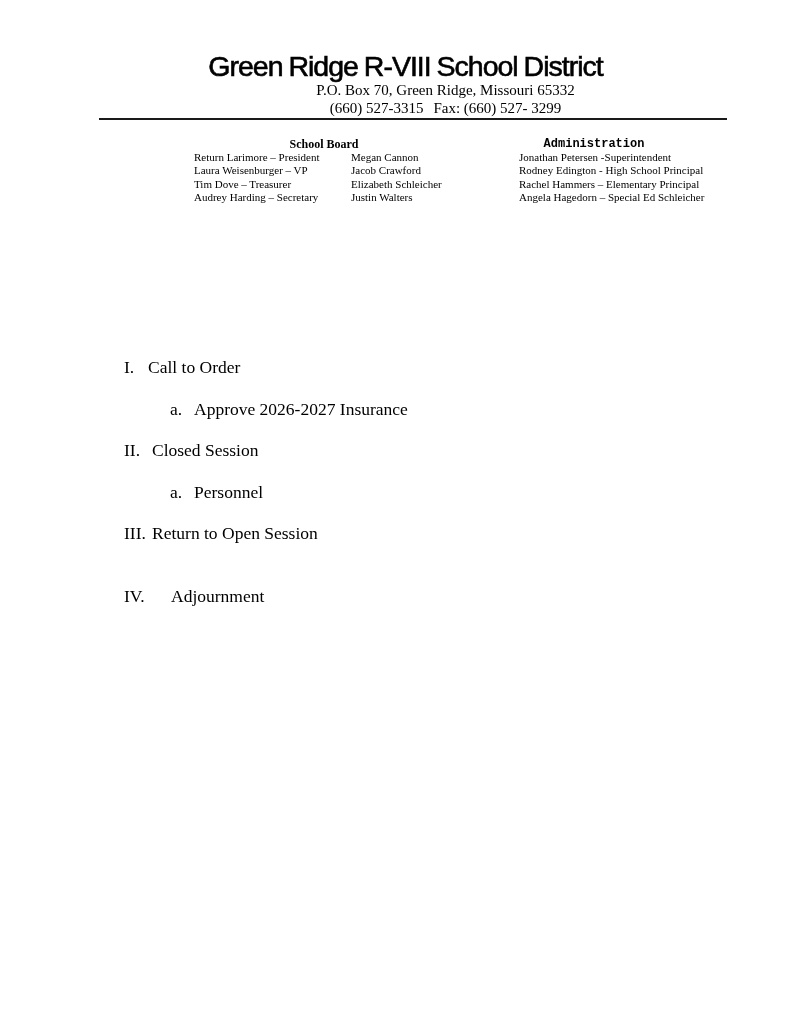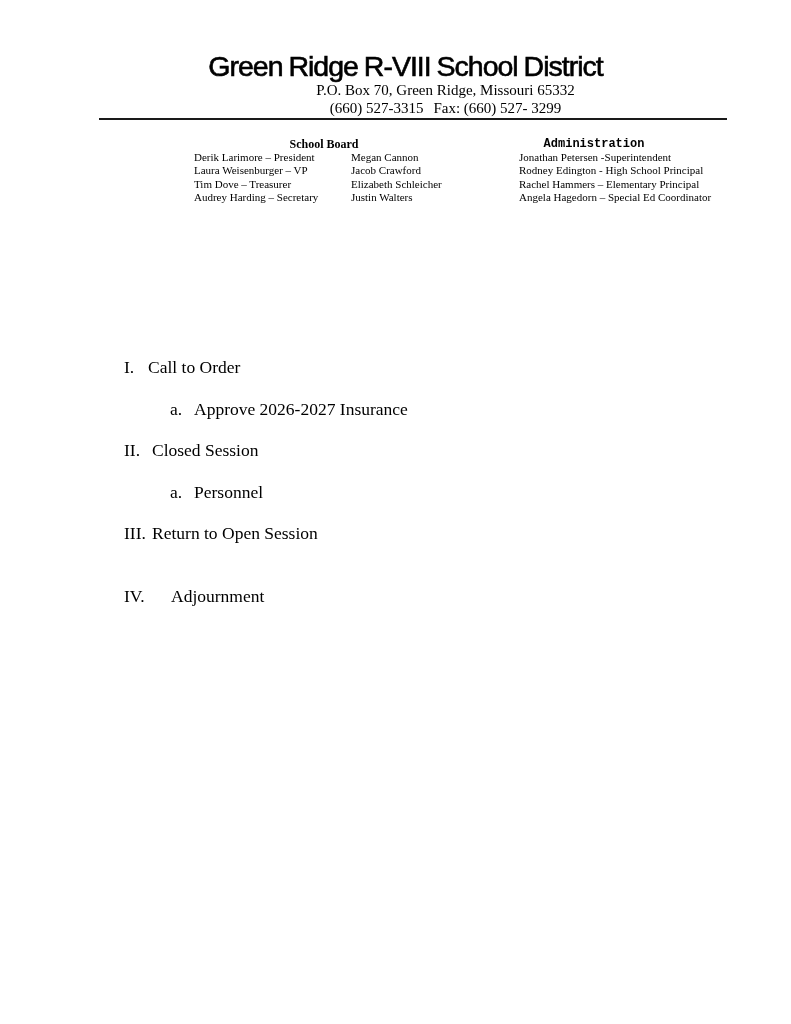--- a/index.html
+++ b/index.html
@@ -116,38 +116,38 @@
   <div class="address-line l2">
     <span>(660) 527-3315</span><span class="fax-gap"></span><span>Fax: (660) 527- 3299</span>
   </div>
 
   <div class="rule"></div>
 
   <div class="col-heading board-heading">School Board</div>
   <div class="col-heading admin-heading">Administration</div>
 
   <div class="roster-col board-col-1">
-    <div>Derik Larimore – President</div>
+    <div>Return Larimore – President</div>
     <div>Laura Weisenburger – VP</div>
     <div>Tim Dove – Treasurer</div>
     <div>Audrey Harding – Secretary</div>
   </div>
 
   <div class="roster-col board-col-2">
     <div>Megan Cannon</div>
     <div>Jacob Crawford</div>
     <div>Elizabeth Schleicher</div>
     <div>Justin Walters</div>
   </div>
 
   <div class="roster-col admin-col">
     <div>Jonathan Petersen -Superintendent</div>
     <div>Rodney Edington - High School Principal</div>
     <div>Rachel Hammers – Elementary Principal</div>
-    <div>Angela Hagedorn – Special Ed Coordinator</div>
+    <div>Angela Hagedorn – Special Ed Schleicher</div>
   </div>
 
 
   <div class="agenda-item lvl1" style="top:357px;">
     <span class="num">I.</span>
     <span class="txt" style="left:24px;">Call to Order</span>
   </div>
 
   <div class="agenda-item lvl2" style="top:399px;">
     <span class="num">a.</span>

